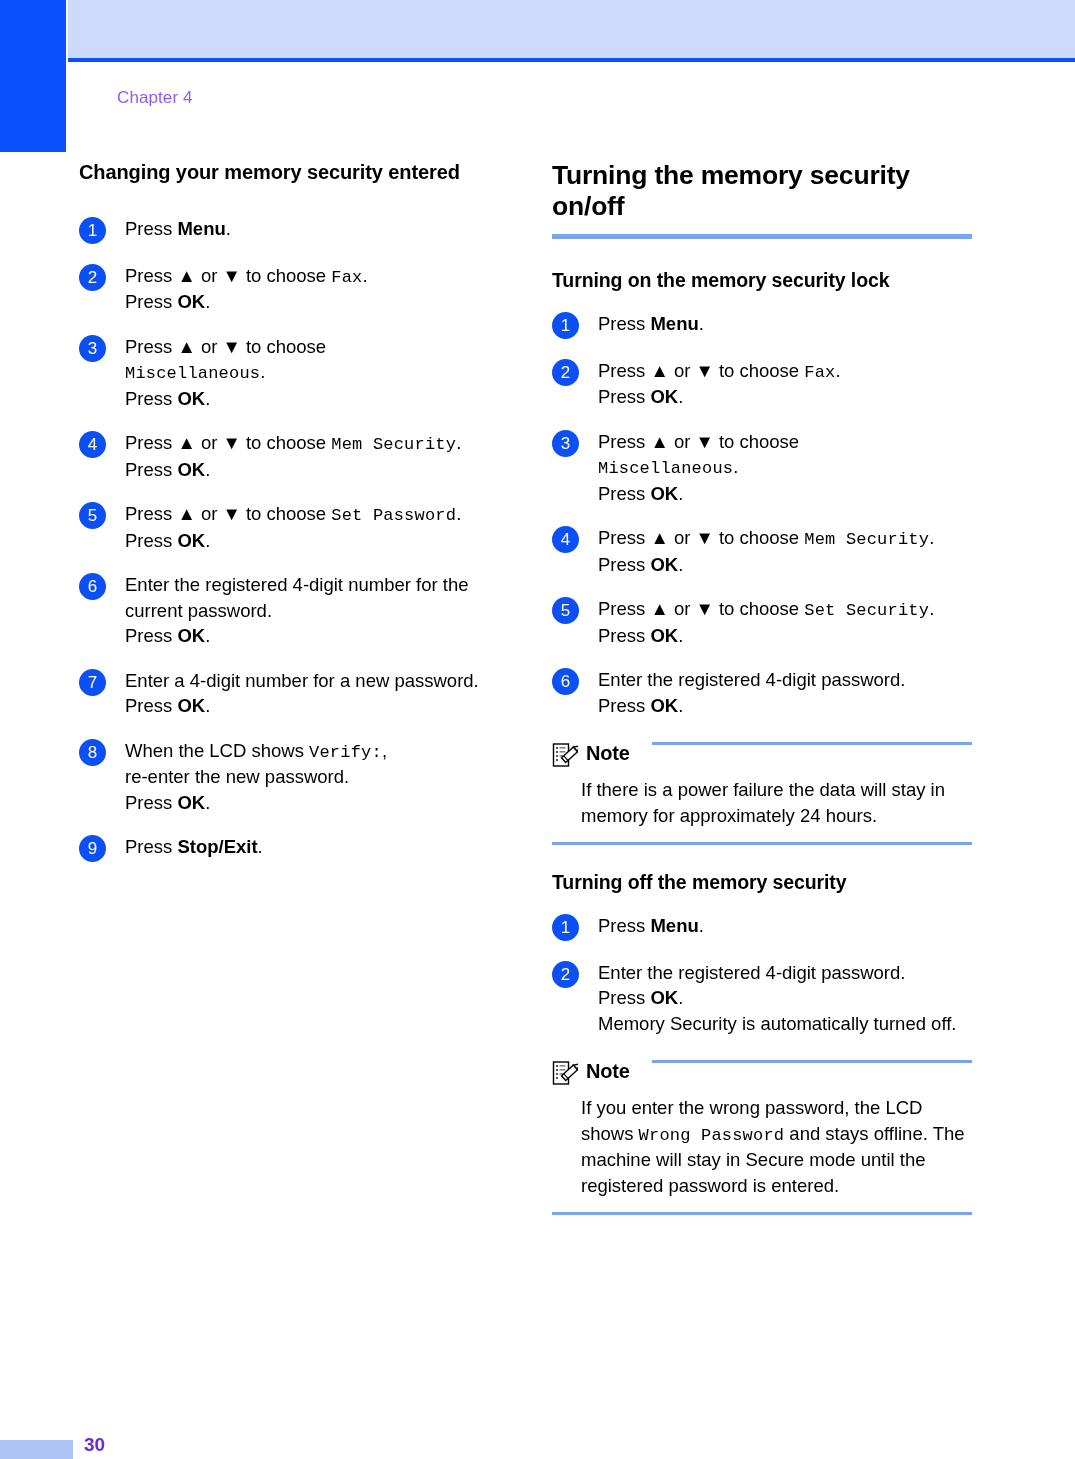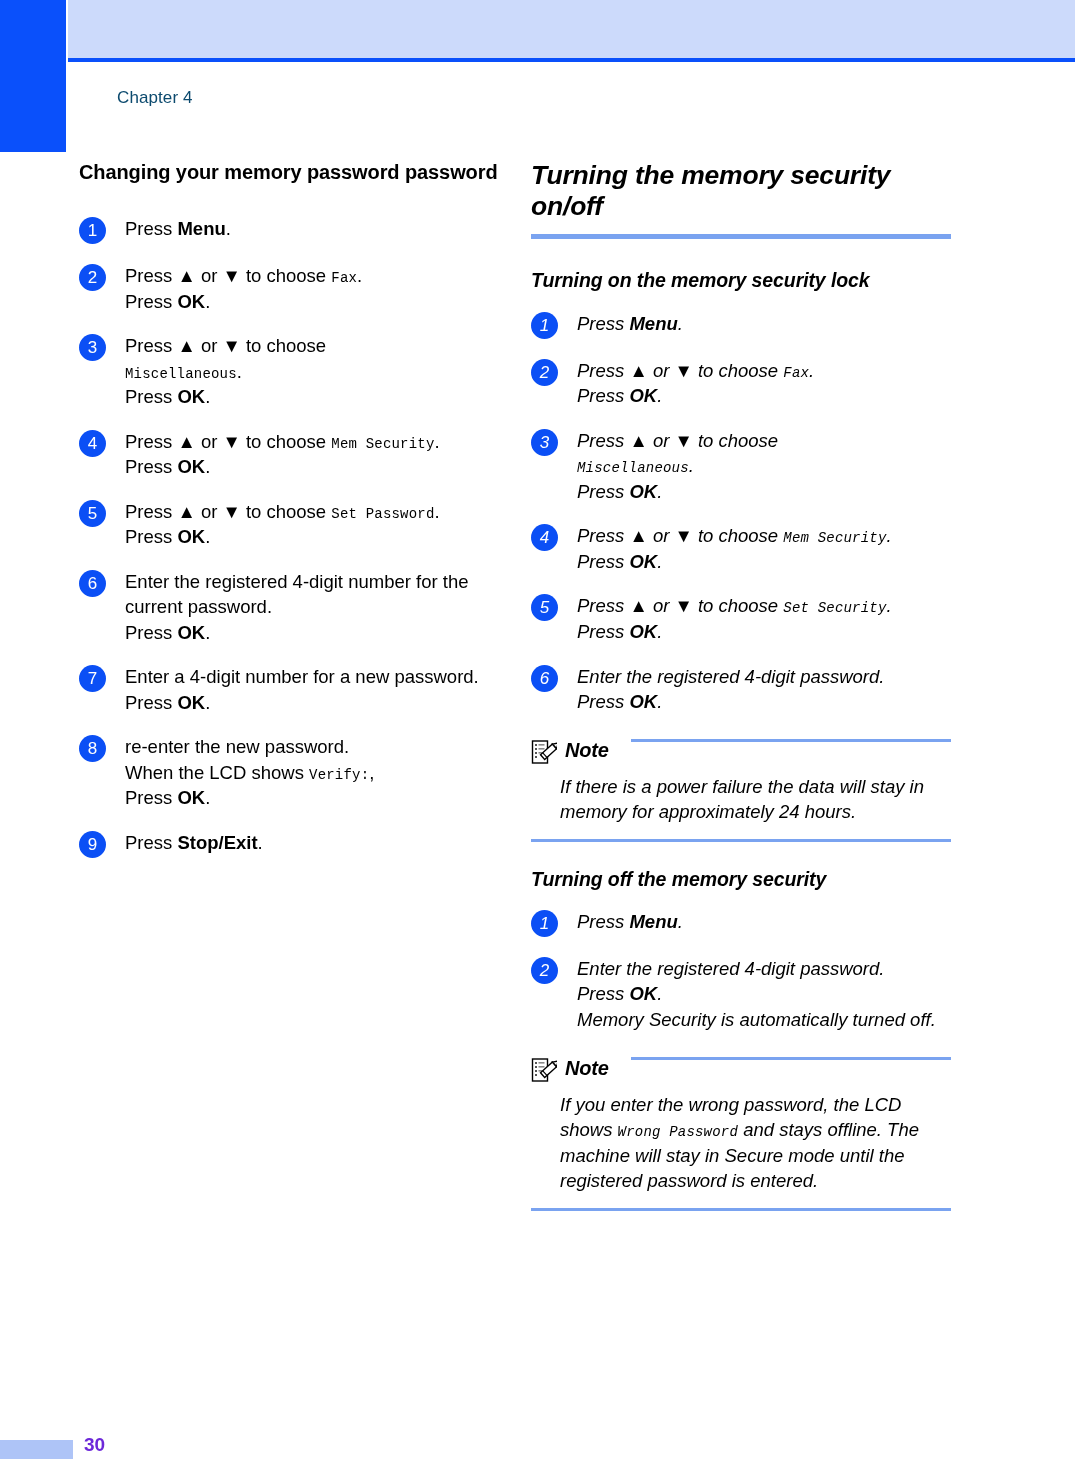--- a/index.html
+++ b/index.html
@@ -40,21 +40,21 @@
     width: 66px;
     height: 152px;
     background: #0a50fb;
   }
   .chapter-label {
     position: absolute;
     left: 117px;
     top: 88px;
     font-size: 17px;
     font-weight: normal;
-    color: #0c4a6e;
+    color: #8b5cf6;
     letter-spacing: 0.1px;
   }
 
   .footer-block {
     position: absolute;
     left: 0;
     bottom: 0;
     width: 73px;
     height: 19px;
     background: #aec4f7;
@@ -67,21 +67,21 @@
     font-weight: bold;
     color: #6d28d9;
   }
 
   
   .col {
     position: absolute;
     top: 160px;
   }
   .col-left  { left: 79px;  width: 432px; }
-  .col-right { left: 531px; width: 420px; font-style: italic; }
+  .col-right { left: 552px; width: 420px; }
 
   
   h2.sec-title {
     font-size: 26.5px;
     font-weight: bold;
     line-height: 1.16;
     margin: 0 0 0 0;
     letter-spacing: -0.2px;
   }
   .sec-title-rule {
@@ -124,21 +124,21 @@
   }
   .step-body {
     margin-left: 19px;
     font-size: 18.5px;
     line-height: 1.38;
     flex: 1 1 auto;
   }
   .step-body b { font-weight: bold; }
   .lcd {
     font-family: "Liberation Mono", "DejaVu Sans Mono", monospace;
-    font-size: 14px;
+    font-size: 17px;
     letter-spacing: 0.2px;
   }
 
   
   .note {
     margin-top: 24px;
     margin-bottom: 26px;
   }
   .note-head {
     display: flex;
@@ -178,21 +178,21 @@
 
 <div class="header-band"></div>
 <div class="header-rule"></div>
 <div class="corner-block"></div>
 <div class="chapter-label">Chapter 4</div>
 
 <div class="footer-block"></div>
 <div class="page-number">30</div>
 
 <div class="col col-left">
-  <h3 class="sub-title left-main">Changing your memory password password</h3>
+  <h3 class="sub-title left-main">Changing your memory security entered</h3>
   <div>
       <div class="step">
         <div class="step-badge">1</div>
         <div class="step-body">
           <div><span>Press </span><b>Menu</b><span>.</span></div>
         </div>
       </div>
       <div class="step">
         <div class="step-badge">2</div>
         <div class="step-body">
@@ -232,22 +232,22 @@
       <div class="step">
         <div class="step-badge">7</div>
         <div class="step-body">
           <div><span>Enter a 4-digit number for a new password.</span></div>
           <div><span>Press </span><b>OK</b><span>.</span></div>
         </div>
       </div>
       <div class="step">
         <div class="step-badge">8</div>
         <div class="step-body">
+          <div><span>When the LCD shows </span><span class="lcd">Verify:</span><span>,</span></div>
           <div><span>re-enter the new password.</span></div>
-          <div><span>When the LCD shows </span><span class="lcd">Verify:</span><span>,</span></div>
           <div><span>Press </span><b>OK</b><span>.</span></div>
         </div>
       </div>
       <div class="step">
         <div class="step-badge">9</div>
         <div class="step-body">
           <div><span>Press </span><b>Stop/Exit</b><span>.</span></div>
         </div>
       </div>
     </div>

